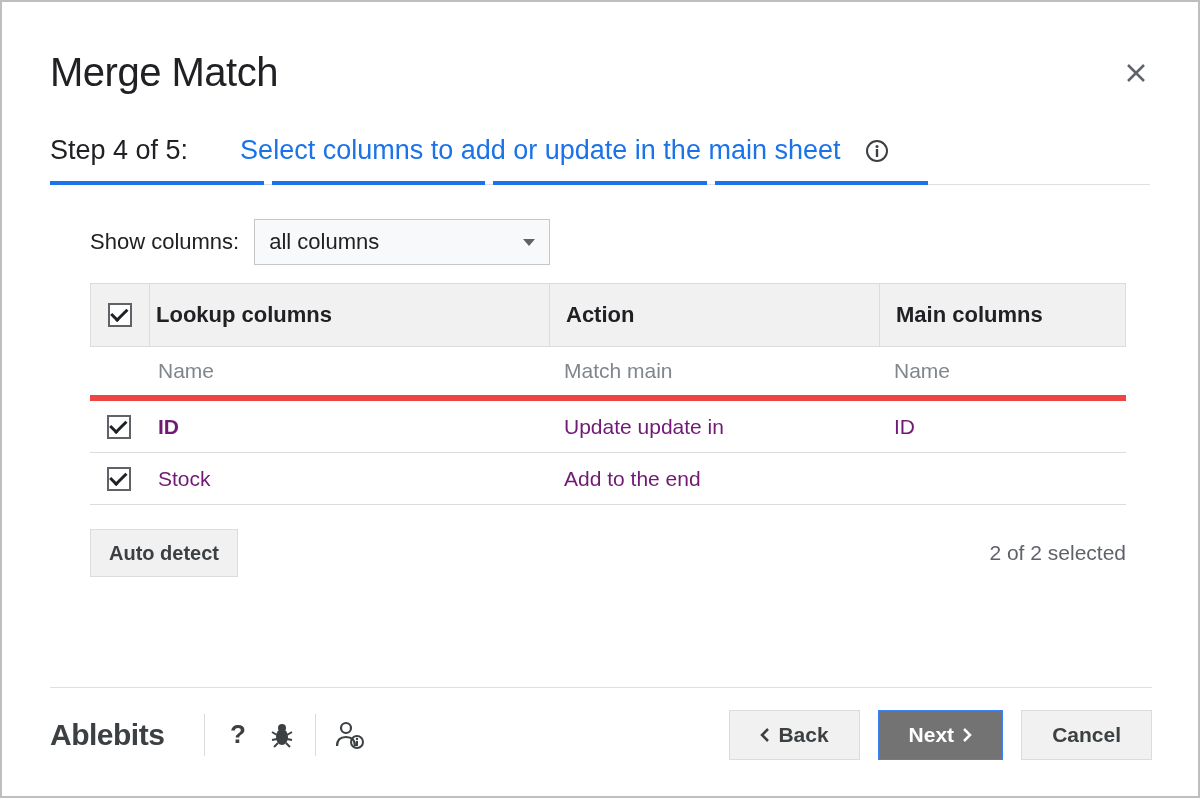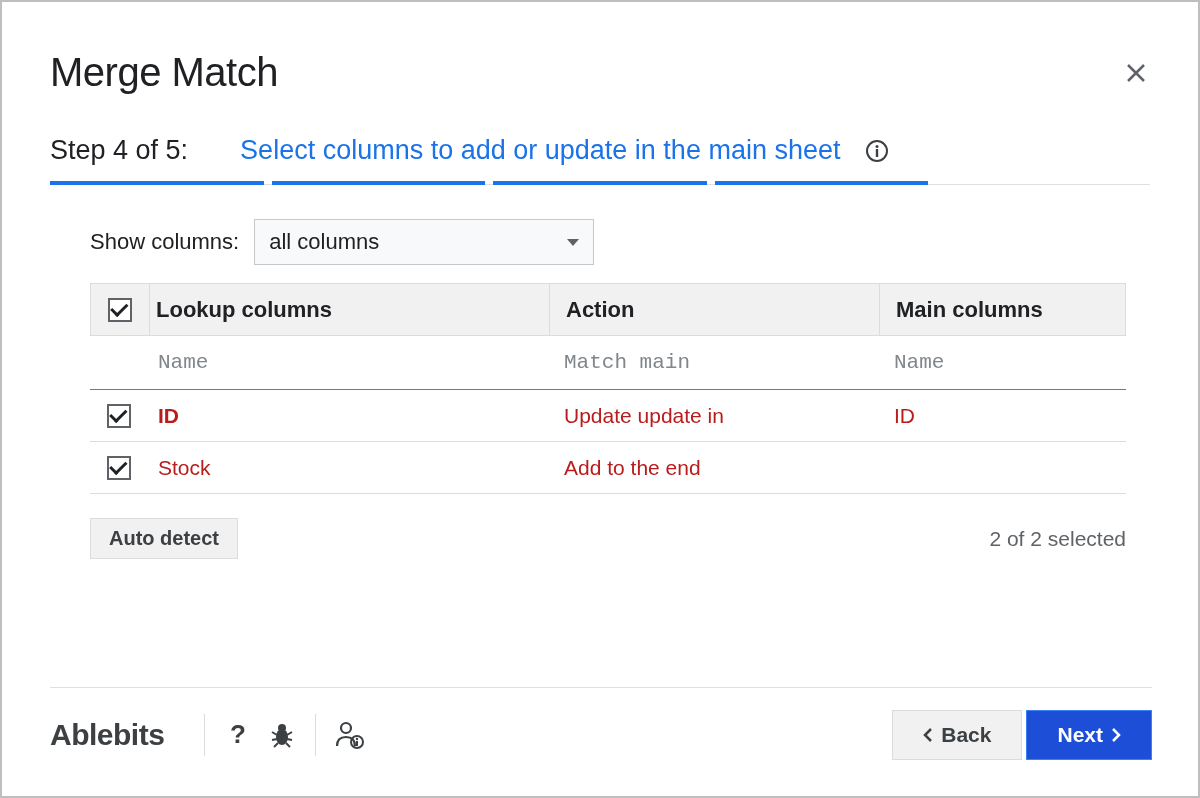--- a/index.html
+++ b/index.html
@@ -10,53 +10,53 @@
   .close-btn { width: 28px; height: 28px; cursor: pointer; display: flex; align-items: center; justify-content: center; color: #5f6368; }
   .step-row { display: flex; align-items: center; gap: 24px; font-size: 27px; margin-bottom: 14px; }
   .step-prefix { color: #202124; }
   .step-descr { color: #1a73e8; margin-left: 28px; }
   .info-icon { width: 26px; height: 26px; display: inline-flex; align-items: center; justify-content: center; cursor: pointer; }
   .progress { display: flex; gap: 8px; margin-bottom: 34px; border-bottom: 1px solid #e0e0e0; }
   .seg { height: 4px; flex: 1; background: #1a73e8; position: relative; top: 1px; }
   .seg.inactive { background: transparent; }
   .filter-row { display: flex; align-items: center; gap: 15px; margin-left: 40px; margin-bottom: 18px; }
   .filter-label { font-size: 22px; color: #202124; }
-  .dropdown { display: flex; align-items: center; justify-content: space-between; width: 340px; height: 46px; padding: 0 14px; border: 1px solid #c7c7c7; background: #f8f9fa; font-size: 22px; color: #202124; cursor: pointer; }
+  .dropdown { display: flex; align-items: center; justify-content: space-between; width: 296px; height: 46px; padding: 0 14px; border: 1px solid #c7c7c7; background: #f8f9fa; font-size: 22px; color: #202124; cursor: pointer; }
   .dropdown .caret { border-left: 6px solid transparent; border-right: 6px solid transparent; border-top: 7px solid #5f6368; }
   .table { margin-left: 40px; margin-right: 24px; }
-  .thead-row { display: flex; align-items: center; height: 53px; background: #f1f1f1; border: 1px solid #dadce0; }
+  .thead-row { display: flex; align-items: center; height: 64px; background: #f1f1f1; border: 1px solid #dadce0; }
   .cell-check { width: 58px; display: flex; align-items: center; justify-content: center; }
   .checkbox { width: 24px; height: 24px; border: 2px solid #5f6368; background: #fff; cursor: pointer; display: flex; align-items: center; justify-content: center; }
   .checkmark { width: 16px; height: 10px; border-left: 3px solid #202124; border-bottom: 3px solid #202124; transform: rotate(-45deg) translate(1px,-2px); }
   .cell-lookup { flex: 0 0 400px; font-weight: 700; font-size: 22px; color: #202124; padding-left: 6px; border-left: 1px solid #dadce0; height: 100%; display: flex; align-items: center; }
   .cell-action { flex: 0 0 330px; font-weight: 700; font-size: 22px; color: #202124; padding-left: 16px; border-left: 1px solid #dadce0; height: 100%; display: flex; align-items: center; }
   .cell-main { flex: 1; font-weight: 700; font-size: 22px; color: #202124; padding-left: 16px; border-left: 1px solid #dadce0; height: 100%; display: flex; align-items: center; }
-  .subhead-row { display: flex; align-items: center; height: 54px; border-bottom: 1px solid #ef4444; color: #80868b; font-size: 21px; font-family: Liberation Mono, monospace; }
+  .subhead-row { display: flex; align-items: center; height: 54px; border-bottom: 6px solid #ef4444; color: #80868b; font-size: 21px; }
   .subhead-row .cell-check { }
   .subhead-row .s-lookup { flex: 0 0 400px; padding-left: 10px; }
   .subhead-row .s-action { flex: 0 0 330px; padding-left: 16px; }
   .subhead-row .s-main { flex: 1; padding-left: 16px; }
-  .data-row { display: flex; align-items: center; height: 52px; border-bottom: 1px solid #dadce0; font-size: 21px; color: #b91c1c; }
+  .data-row { display: flex; align-items: center; height: 52px; border-bottom: 1px solid #dadce0; font-size: 21px; color: #701a75; }
   .data-row .d-lookup { flex: 0 0 400px; padding-left: 10px; }
   .data-row .d-action { flex: 0 0 330px; padding-left: 16px; }
   .data-row .d-main { flex: 1; padding-left: 16px; }
   .data-row.bold .d-lookup { font-weight: 700; }
   .below-row { display: flex; justify-content: space-between; align-items: center; margin: 24px 24px 0 40px; }
-  .auto-btn { height: 41px; padding: 0 18px; background: #f1f1f1; border: 1px solid #dadce0; font-size: 20px; font-weight: 700; color: #3c4043; cursor: pointer; }
+  .auto-btn { height: 48px; padding: 0 18px; background: #f1f1f1; border: 1px solid #dadce0; font-size: 20px; font-weight: 700; color: #3c4043; cursor: pointer; }
   .selected-count { font-size: 21px; color: #5f6368; }
   .footer { position: absolute; left: 48px; right: 46px; bottom: 36px; }
   .footer-divider { border-top: 1px solid #e0e0e0; margin-bottom: 22px; }
   .footer-row { display: flex; align-items: center; justify-content: space-between; }
   .footer-left { display: flex; align-items: center; gap: 0; }
   .brand { font-size: 30px; font-weight: 700; color: #3c4043; letter-spacing: -0.5px; padding-right: 22px; }
   .vdiv { width: 1px; height: 42px; background: #dadce0; margin: 0 18px; }
   .footer-icon { width: 30px; height: 30px; display: flex; align-items: center; justify-content: center; cursor: pointer; color: #3c4043; }
-  .footer-right { display: flex; gap: 4px; }
+  .footer-right { display: flex; gap: 18px; }
   .btn { height: 50px; padding: 0 30px; font-size: 21px; border: 1px solid #dadce0; background: #f1f1f1; color: #3c4043; font-weight: 700; cursor: pointer; display: flex; align-items: center; gap: 8px; }
-  .btn.primary { background: #1d4ed8; border-color: #3b82f6; color: #fff; }
+  .btn.primary { background: #737373; border-color: #3b82f6; color: #fff; }
   .chev { display: inline-block; }
 </style>
 </head>
 <body>
 
 <div class="frame">
 
   <div class="title-row">
     <h1 class="title">Merge Match</h1>
     <div class="close-btn">
@@ -182,17 +182,18 @@
               <polyline points="8,2 2,8 8,14" fill="none" stroke="#3c4043" stroke-width="2.5"></polyline>
             </svg>
           <span>Back</span>
         </button>
         <button class="btn primary">
           <span>Next</span>
           <svg class="chev" width="10" height="16" viewBox="0 0 10 16">
               <polyline points="2,2 8,8 2,14" fill="none" stroke="#fff" stroke-width="2.5"></polyline>
             </svg>
         </button>
+        <button class="btn">Cancel</button>
       </div>
     </div>
   </div>
 
 </div>
 
 </body></html>

